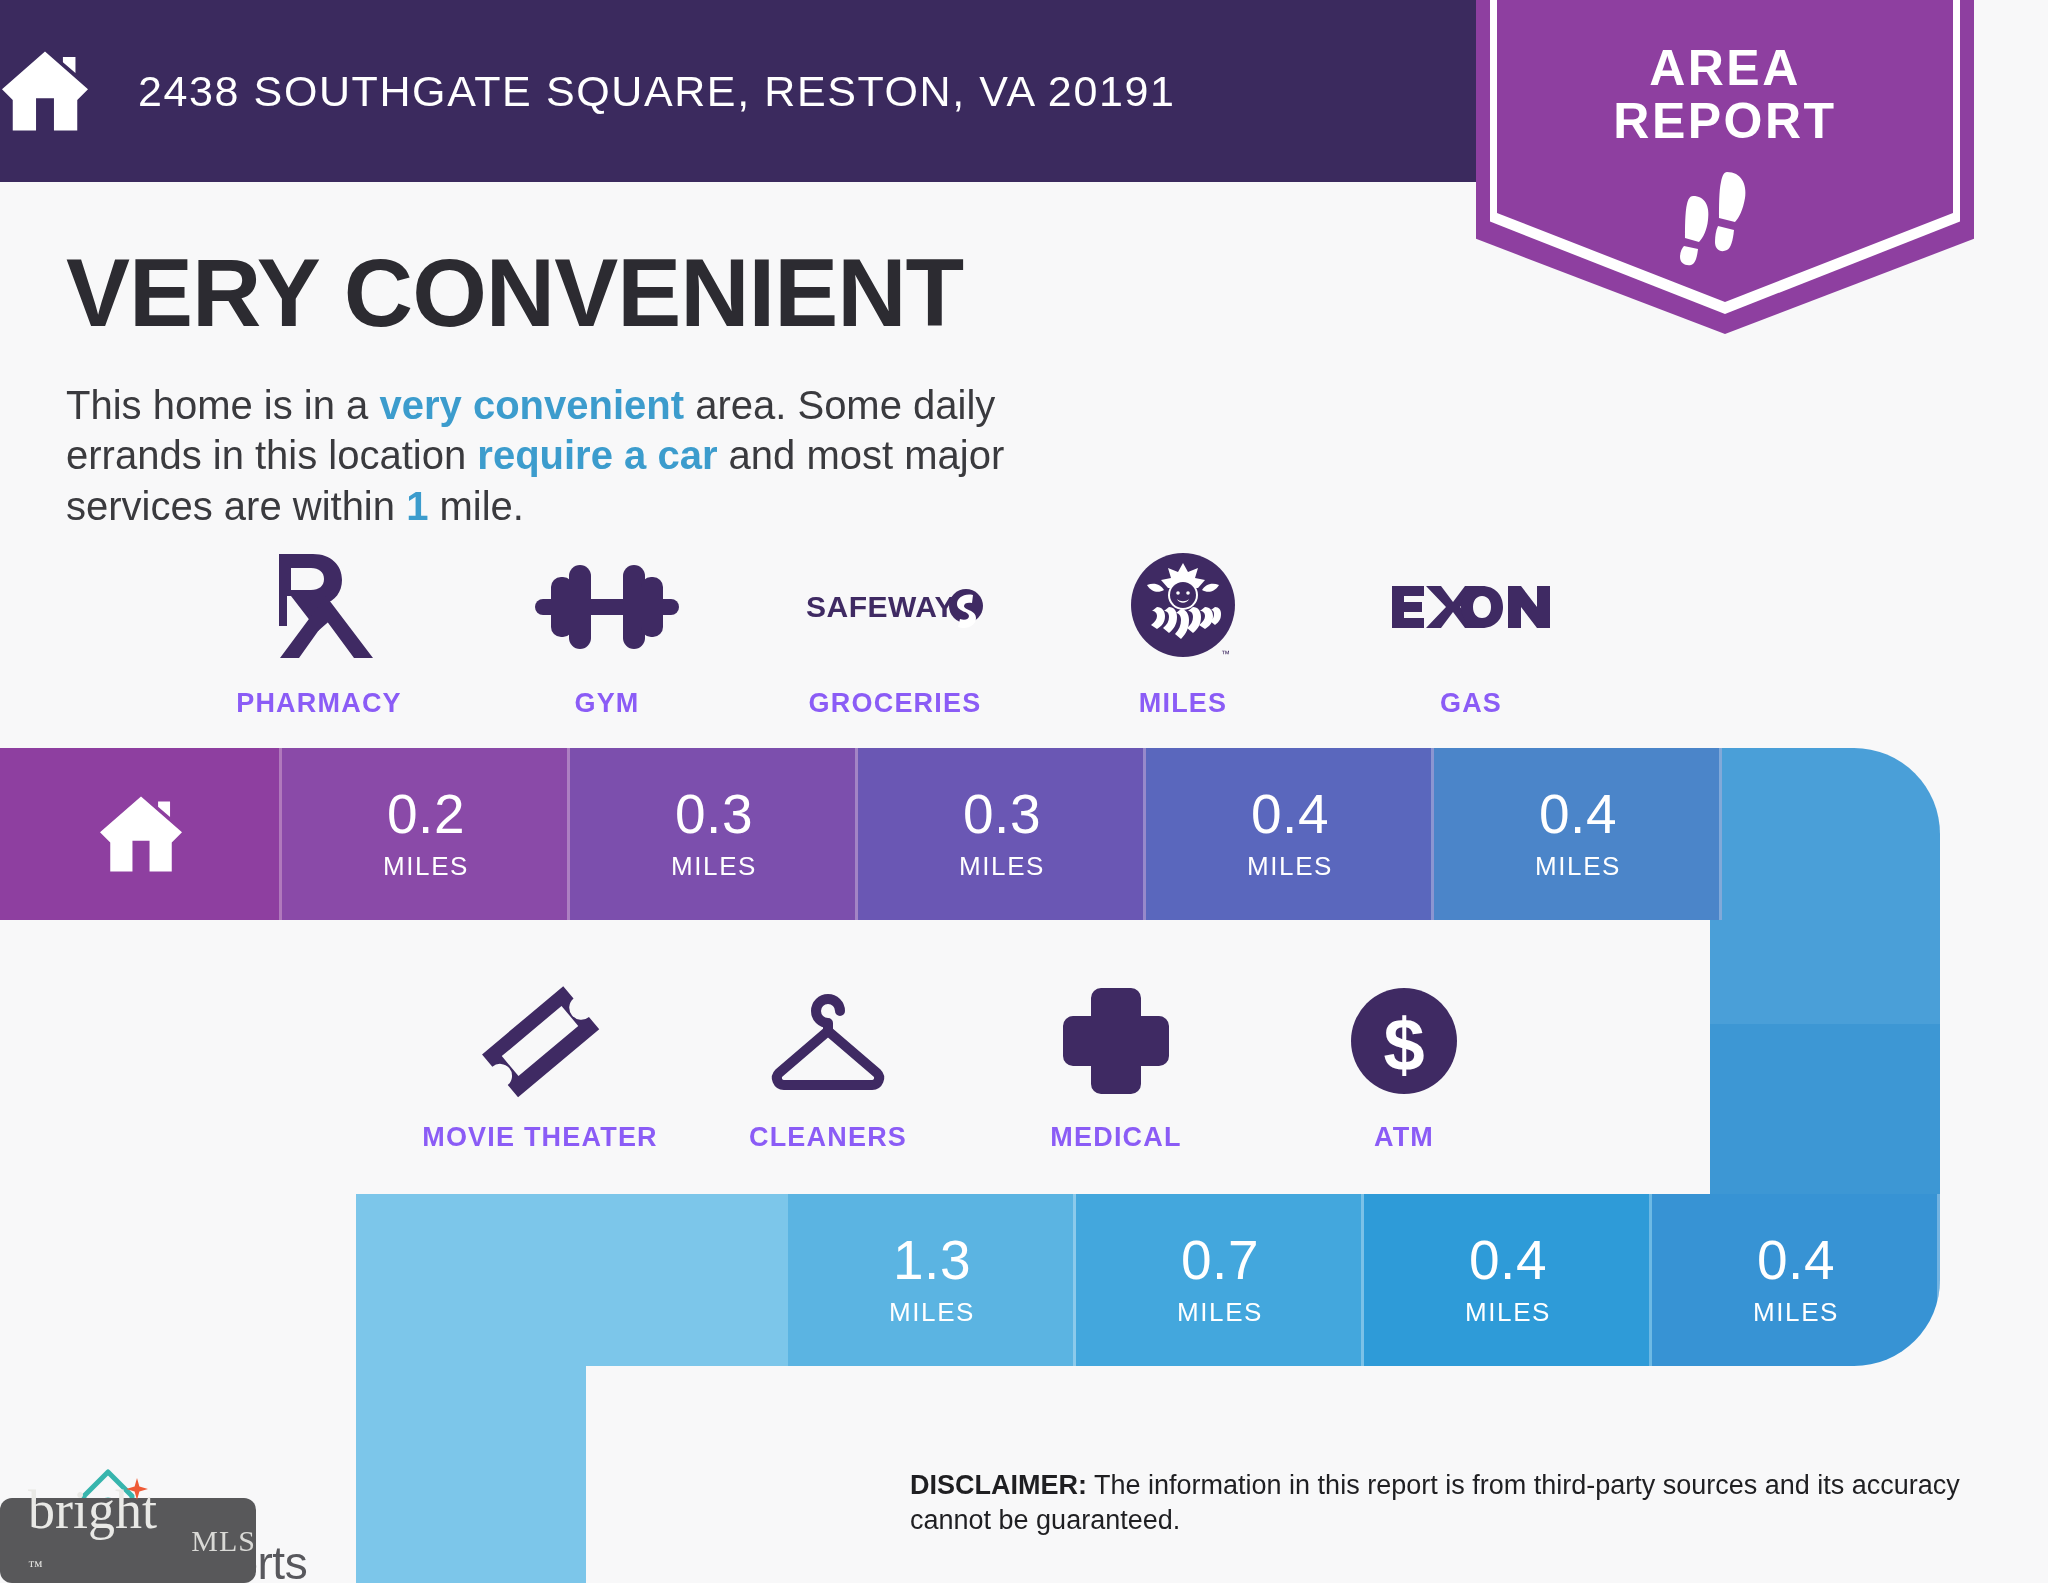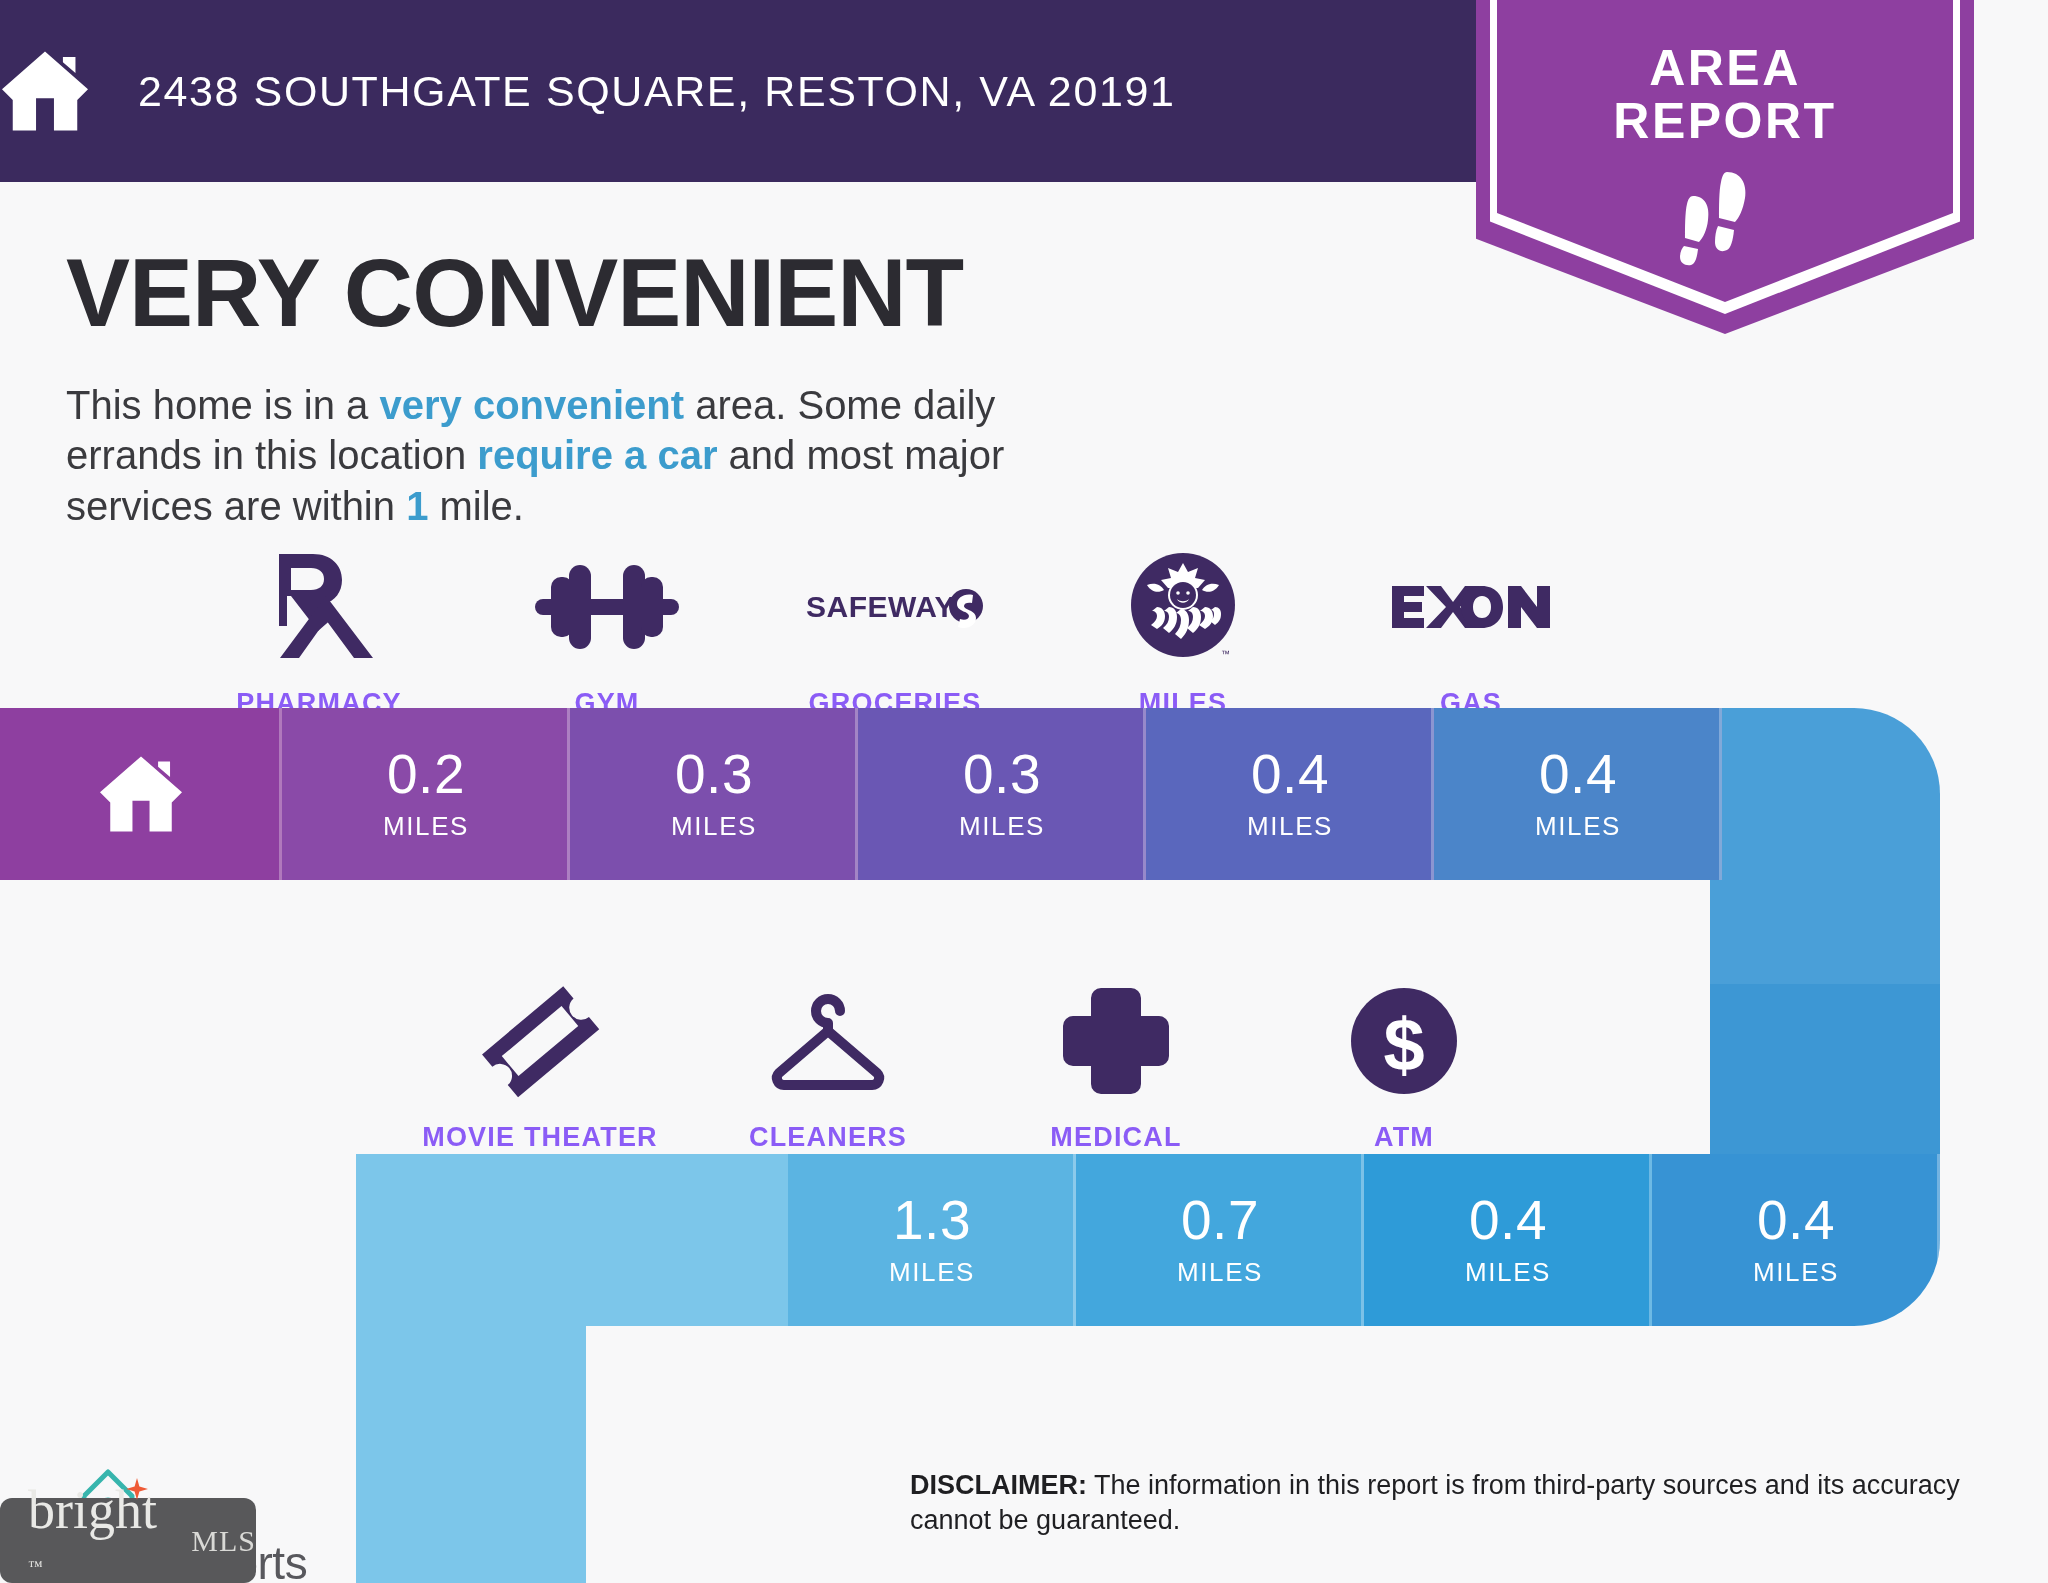--- a/index.html
+++ b/index.html
@@ -66,21 +66,21 @@
   }
   .icon-art { height: 118px; display: flex; align-items: center; justify-content: center; }
   .icon-label {
     margin-top: 22px; font-size: 27px; font-weight: 700;
     letter-spacing: 1.2px; color: #8b5cf6; white-space: nowrap;
   }
   #row1-icons { left: 175px; top: 548px; }
   #row2-icons { left: 396px; top: 982px; }
 
   
-  .ribbon-wrap { position: absolute; left: 0; top: 708px; width: 2048px; height: 620px; }
+  .ribbon-wrap { position: absolute; left: 0; top: 748px; width: 2048px; height: 620px; }
 
   .bar {
     position: absolute; display: flex; align-items: stretch; overflow: hidden;
   }
   #bar1 { left: 0; top: 0; width: 1940px; height: 172px; border-radius: 0 86px 0 0; }
   #bar2 { left: 356px; top: 446px; width: 1584px; height: 172px; border-radius: 0 0 86px 0; }
 
   .connector {
     position: absolute; background: #64bbe6; 
   }

